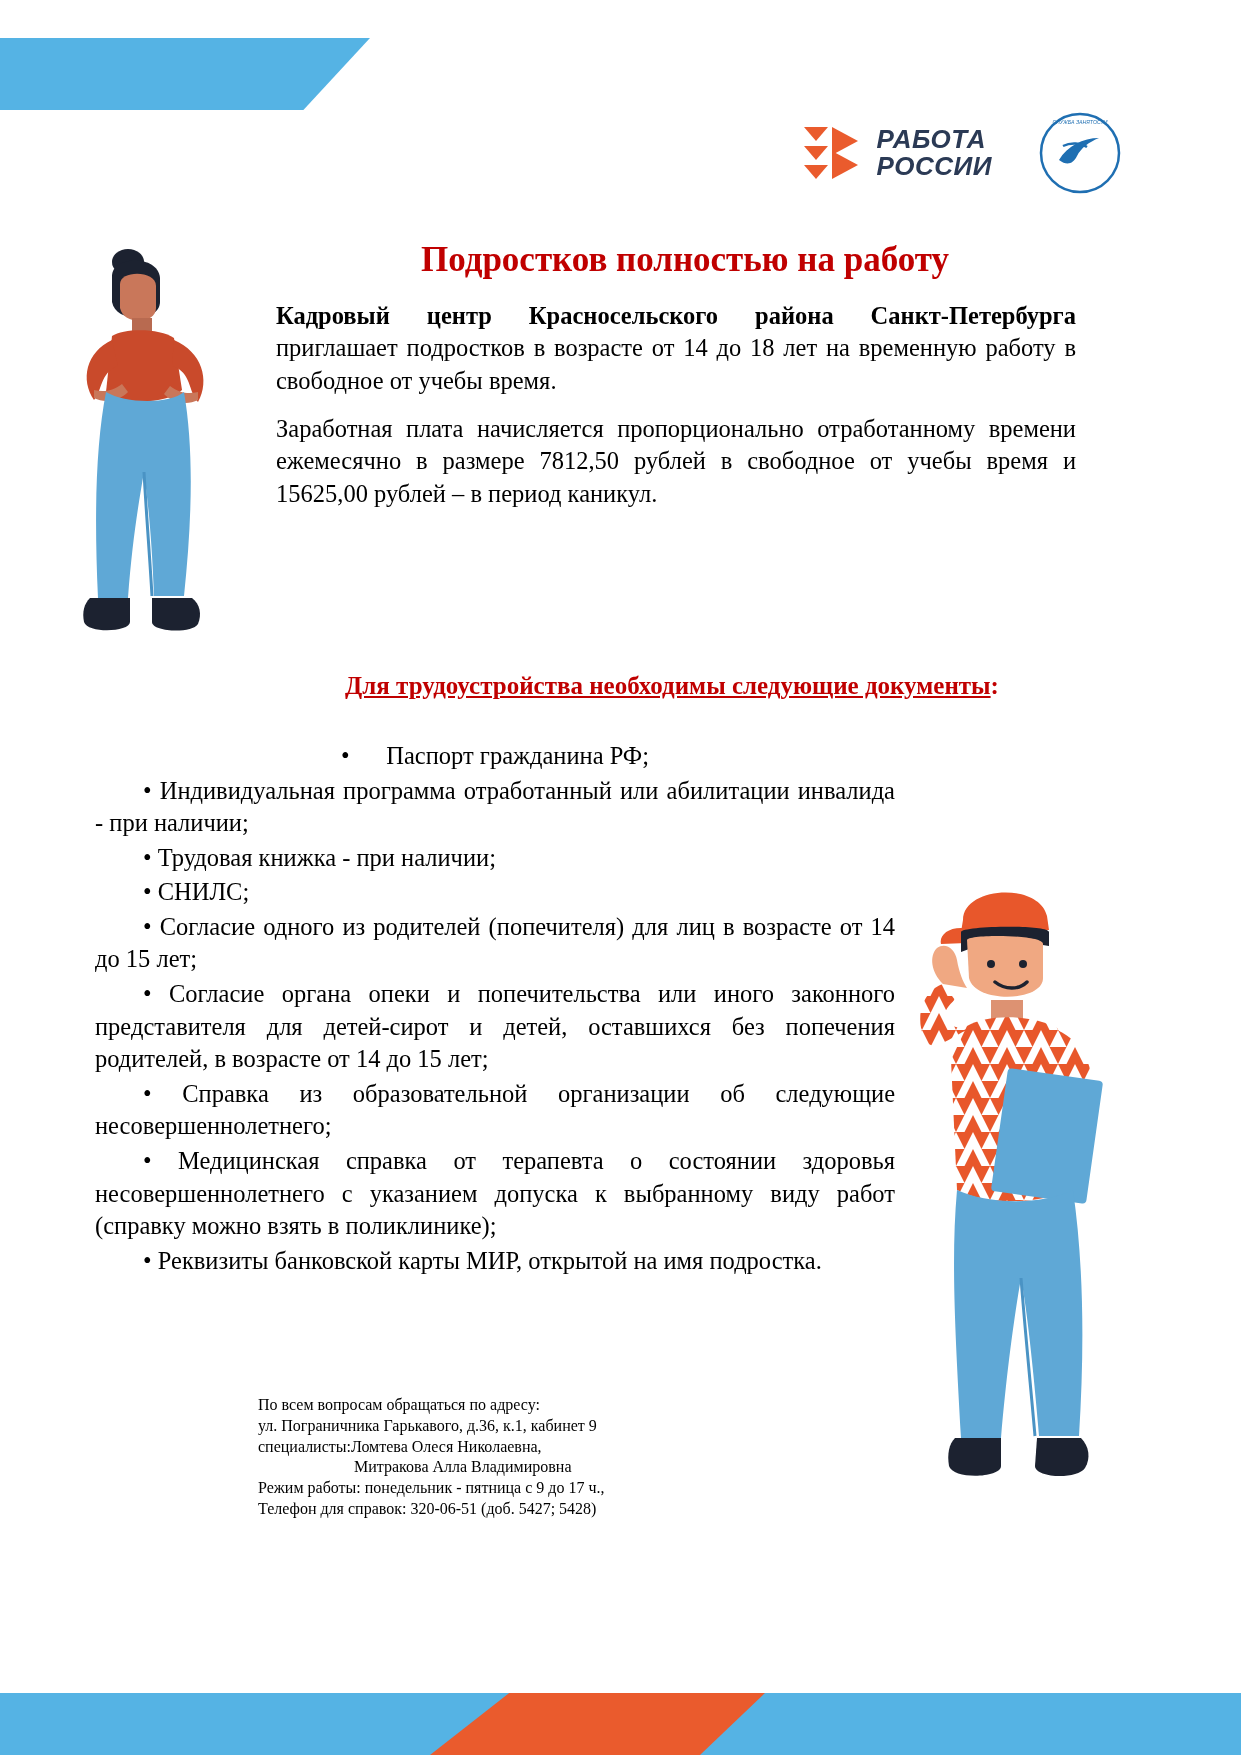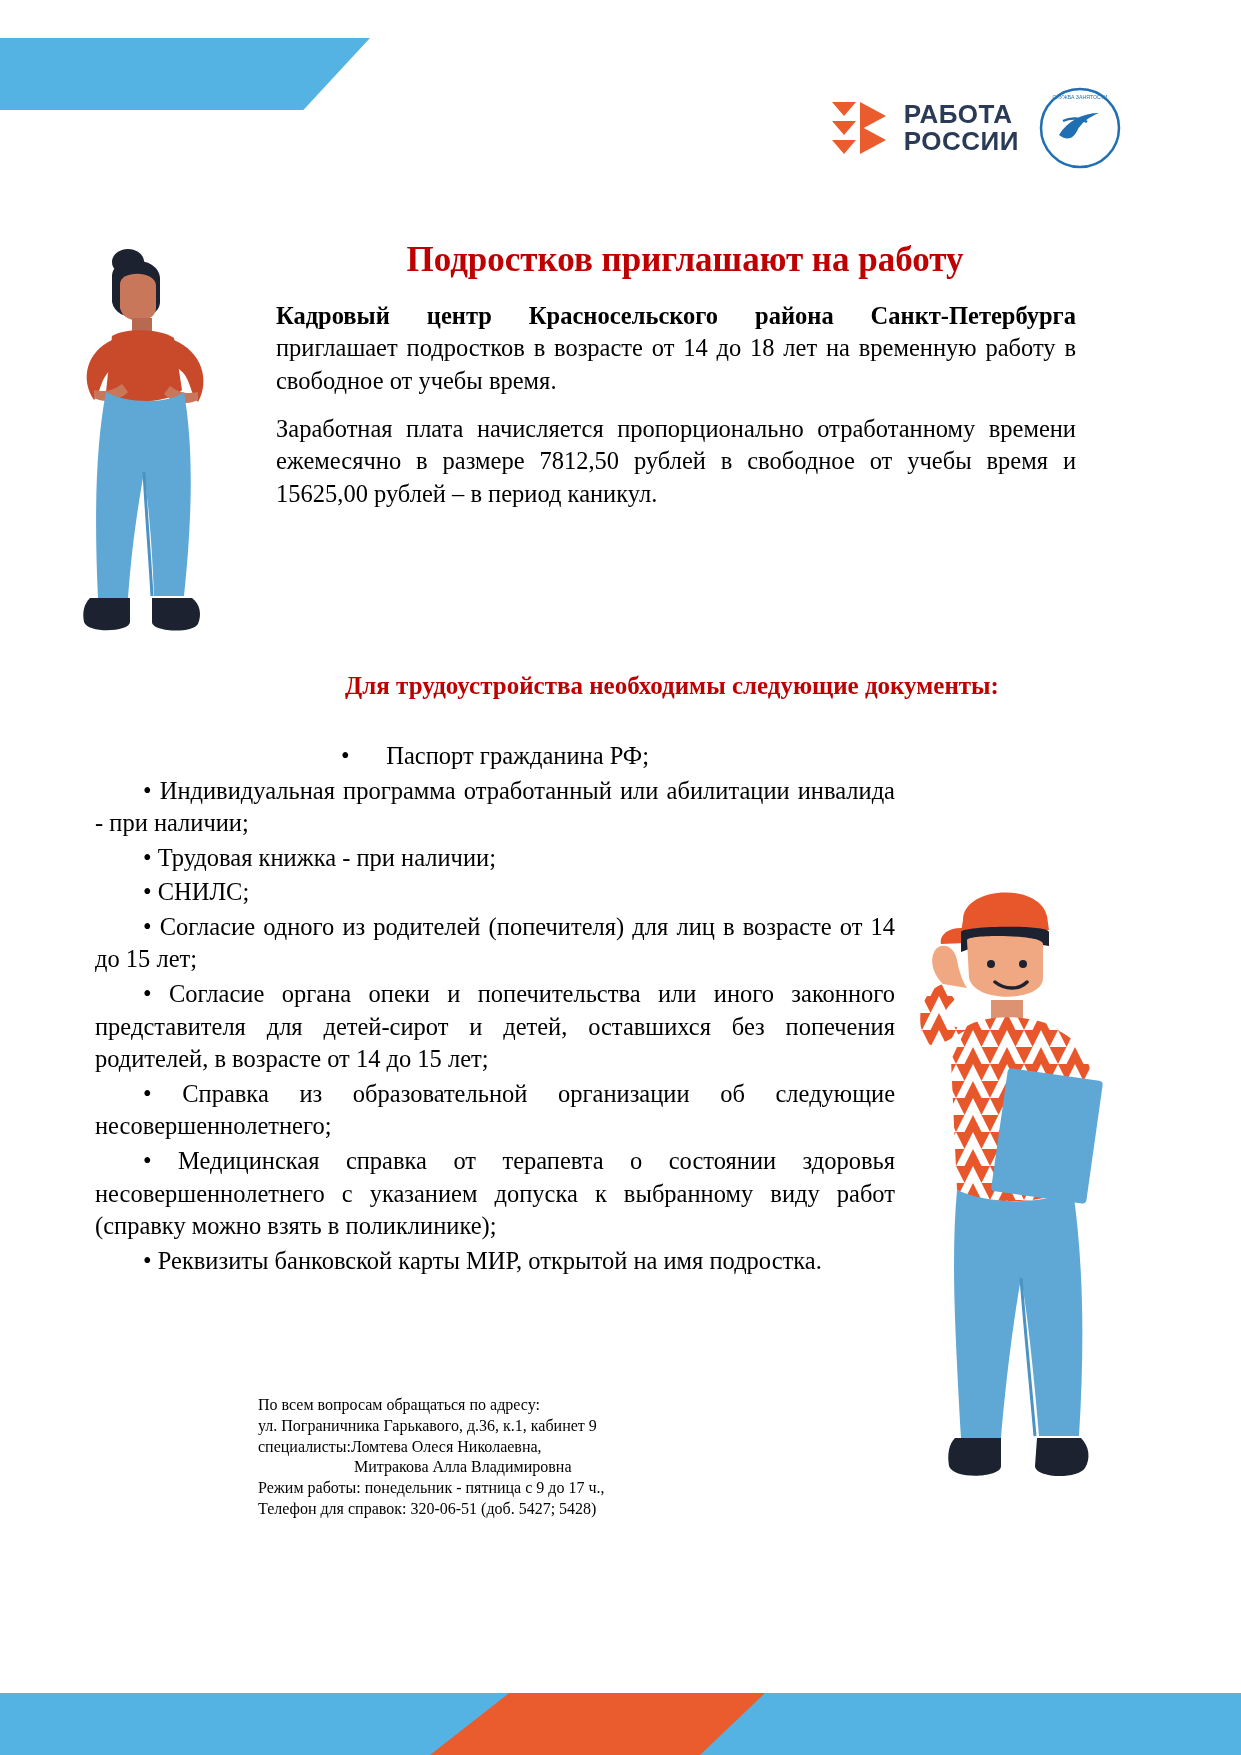--- a/index.html
+++ b/index.html
@@ -56,25 +56,26 @@
     bottom: 0;
     width: 541px;
     height: 62px;
     background: #55b3e4;
     clip-path: polygon(12% 0, 100% 0, 100% 100%, 0 100%);
   }
 
   
   .logo-row {
     position: absolute;
-    top: 87px;
+    top: 112px;
     right: 120px;
     display: flex;
     align-items: center;
-    gap: 20px;
+    gap: 47px;
+    font-style: italic;
   }
   .rr-logo {
     display: flex;
     align-items: center;
     gap: 12px;
   }
   .rr-mark { width: 62px; height: 56px; }
   .rr-text {
     font-family: "Liberation Sans", sans-serif;
     font-weight: bold;
@@ -128,21 +129,21 @@
   .docs-heading {
     position: absolute;
     top: 672px;
     left: 272px;
     width: 800px;
     font-size: 25px;
     font-weight: bold;
     color: #c00000;
     text-align: center;
   }
-  .docs-heading .ul { }
+  .docs-heading .ul { text-decoration: underline; }
 
   .docs-list {
     position: absolute;
     top: 740px;
     left: 95px;
     width: 800px;
     font-size: 24.5px;
     line-height: 1.33;
   }
   .docs-list .item {
@@ -258,21 +259,21 @@
 
   <rect x="128" y="214" width="96" height="124" rx="4" fill="#5fa8d6" transform="rotate(8 176 276)"></rect>
 
   <path d="M86 330 C116 344, 168 346, 202 330 C212 400, 214 480, 208 576 L168 576 C162 506, 156 450, 150 418 C144 452, 136 508, 130 578 L90 578 C84 470, 80 398, 86 330 Z" fill="#5fa8d6"></path>
   <path d="M150 418 C154 470, 160 530, 164 576" fill="none" stroke="#4a93c4" stroke-width="3"></path>
 
   <path d="M84 578 L130 578 L130 606 C130 618, 82 620, 78 606 C76 594, 78 584, 84 578 Z" fill="#1c2230"></path>
   <path d="M166 578 L210 578 C218 586, 220 598, 214 608 C206 620, 164 618, 164 606 Z" fill="#1c2230"></path>
 </svg>
 
-<div class="title">Подростков приглашают на работу</div>
+<div class="title">Подростков полностью на работу</div>
 
 <div class="intro">
   <p><b>Кадровый центр Красносельского района Санкт-Петербурга</b><span> приглашает подростков в возрасте от 14 до 18 лет на временную работу в свободное от учебы время.</span></p>
   <p>Заработная плата начисляется пропорционально отработанному времени ежемесячно в размере 7812,50 рублей в свободное от учебы время и 15625,00 рублей – в период каникул.</p>
 </div>
 
 <div class="docs-heading">
   <span class="ul">Для трудоустройства необходимы следующие документы</span><span>:</span>
 </div>
 

